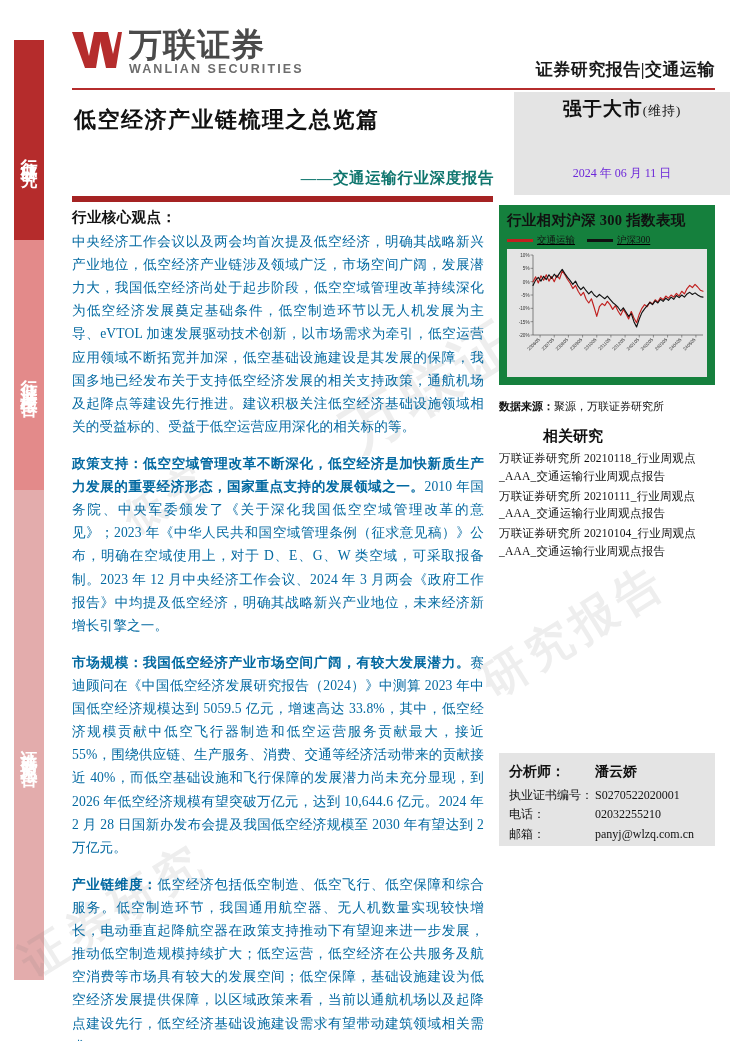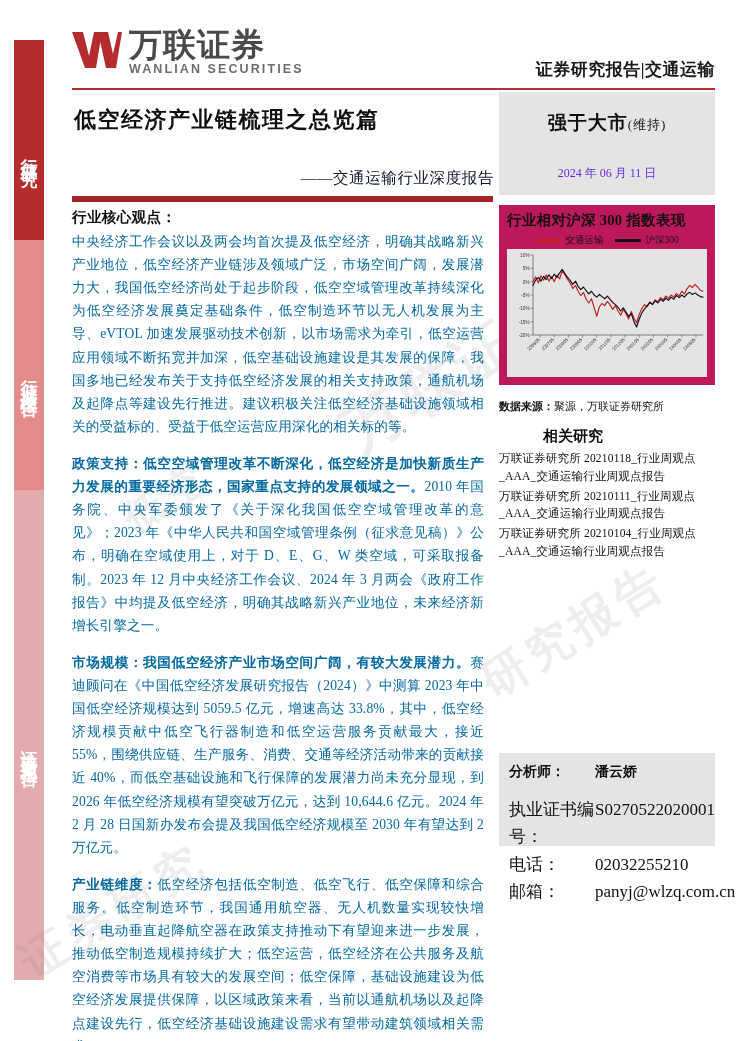--- a/index.html
+++ b/index.html
@@ -88,36 +88,36 @@
 
   
   .doc-title {
     position: absolute; left: 74px; top: 105px;
     font-size: 22px; font-weight: bold; color: #111;
     letter-spacing: 1.5px;
   }
   .doc-sub {
     position: absolute; left: 74px; top: 168px;
     width: 420px; text-align: right;
-    font-size: 15.5px; font-weight: normal; color: #0f172a;
+    font-size: 15.5px; font-weight: bold; color: #0f766e;
     letter-spacing: 0.6px;
   }
   .title-rule {
     position: absolute; left: 72px; top: 196px;
     width: 421px; height: 6px; background: #a52323;
   }
 
   
   .rating-box {
-    position: absolute; left: 499px; top: 92px;
+    position: absolute; left: 514px; top: 92px;
     width: 216px; height: 103px;
     background: #e4e4e4;
     display: flex; flex-direction: column;
     align-items: center; justify-content: flex-start;
-    padding-top: 18px;
+    padding-top: 4px;
   }
   .rating-main {
     font-size: 19px; font-weight: bold; color: #111;
     letter-spacing: 1px;
   }
   .rating-main .sfx { font-size: 13px; font-weight: normal; }
   .rating-date {
     position: absolute; bottom: 13px;
     font-size: 12px; color: #6d28d9;
   }
@@ -142,32 +142,32 @@
   .sec-body b { font-weight: bold; }
   .sec-gap { margin-bottom: 14px; }
 
   
   .right-col {
     position: absolute; left: 499px; top: 205px;
     width: 216px;
     z-index: 6;
   }
   .panel-shade {
-    background: #be185d;
+    background: #15803d;
     padding: 6px 8px 8px 8px;
   }
   .panel-title {
     font-size: 14.5px; font-weight: bold; color: #111;
     margin-bottom: 4px; letter-spacing: 0.3px;
   }
   .chart-area { background: #e4e4e4; }
 
   .legend-row {
-    display: flex; justify-content: center; align-items: center;
-    gap: 12px; margin-bottom: 2px;
+    display: flex; align-items: center;
+    gap: 12px; margin-bottom: 2px; text-decoration: underline;
   }
   .lg-item { display: flex; align-items: center; font-size: 9.5px; color: #111; }
   .lg-swatch { width: 26px; height: 2.5px; margin-right: 4px; }
 
   .src-line {
     font-size: 11px; color: #111; margin-top: 14px;
   }
   .src-line b { font-weight: bold; }
 
   .rel-title {
@@ -181,22 +181,22 @@
   }
 
   
   .analyst-box {
     position: absolute; left: 499px; top: 753px;
     width: 216px; height: 93px;
     background: #e4e4e4;
     padding: 8px 10px;
     z-index: 6;
   }
-  .an-row { display: flex; font-size: 17px; color: #111; line-height: 1.62; }
-  .an-row.head { font-size: 14px; font-weight: bold; margin-bottom: 12px; }
+  .an-row { display: flex; font-size: 12px; color: #111; line-height: 1.62; }
+  .an-row.head { font-size: 14px; font-weight: bold; margin-bottom: 2px; }
   .an-key { width: 86px; flex: none; }
   .an-val { flex: 1; }
 
   svg { display: block; }
 </style>
 </head>
 <body>
 
 <div id="page">
 

